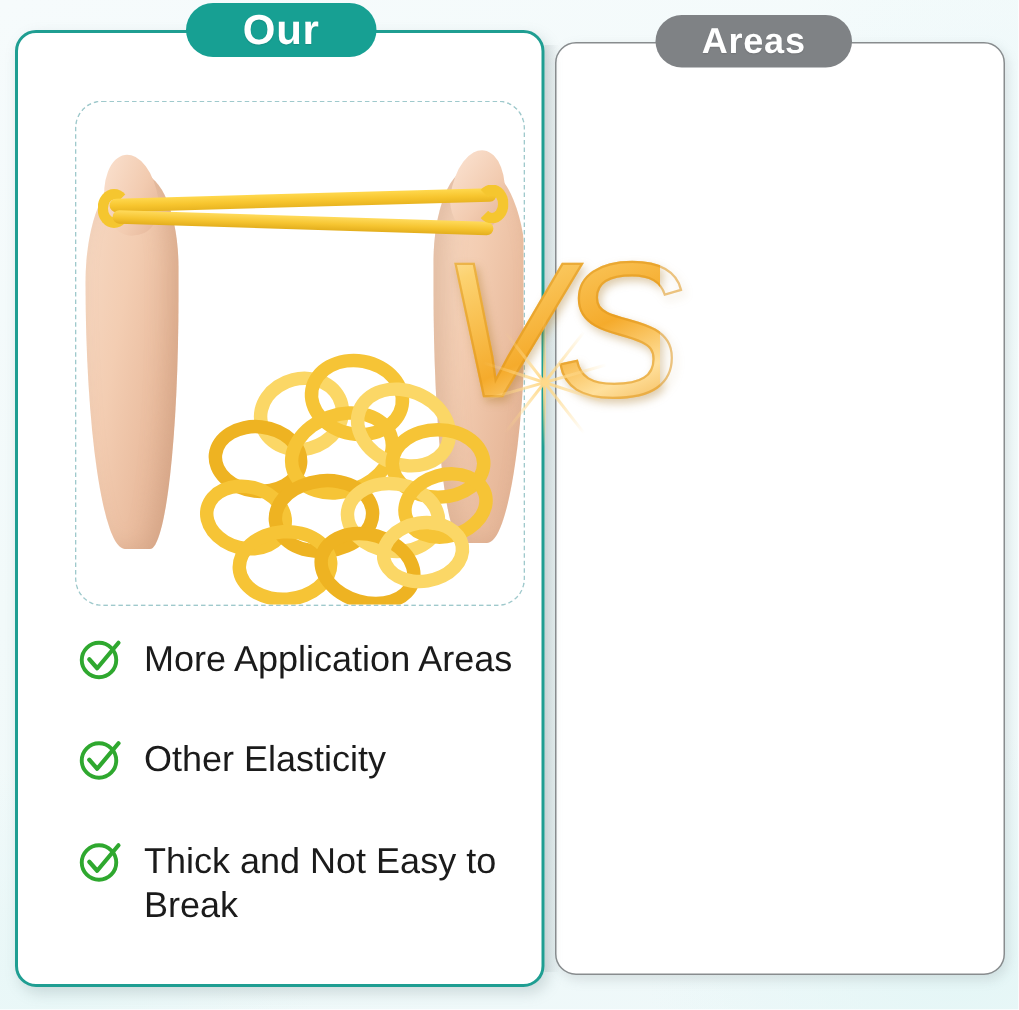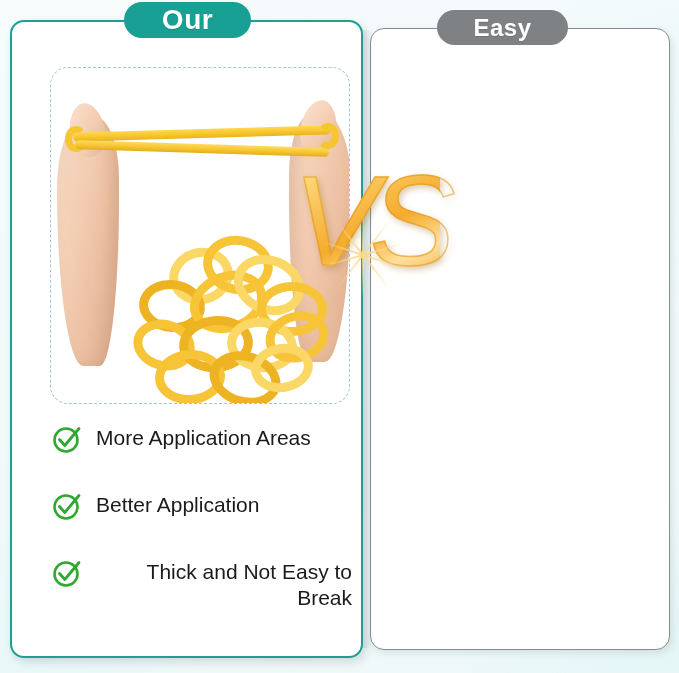--- a/index.html
+++ b/index.html
@@ -158,23 +158,22 @@
   
   #list-our { position: absolute; left: 40px; top: 402px; width: 300px; z-index: 5; }
 
   .row-our {
     display: flex; align-items: flex-start; gap: 14px;
     margin-bottom: 37px;
   }
   .row-our:last-child, .row-other:last-child { margin-bottom: 12px; }
 
   .feat-text {
-    font-size: 21px; color: #1b1b1b; line-height: 1.22;
+    font-size: 24px; color: #1b1b1b; line-height: 1.22;
     padding-top: 1px;
-    text-align: right;
   }
 
   .icon-ok, .icon-no { flex: 0 0 auto; display: block; }
 
   
   #overlap-shade {
     position: absolute; left: 363px; top: 30px; width: 10px; height: 618px;
     background: linear-gradient(90deg, rgba(140,150,155,0.20) 0%, rgba(140,150,155,0) 100%);
     z-index: 2; pointer-events: none;
   }
@@ -220,21 +219,21 @@
             <circle cx="14" cy="16" r="11.5" fill="none" stroke="#2fa82f" stroke-width="2.6"></circle>
             <path d="M7.5 15.5 L12.8 21.5 L27 4.5" fill="none" stroke="#2fa82f" stroke-width="2.8" stroke-linecap="round" stroke-linejoin="round"></path>
           </svg>
           <div class="feat-text">More Application Areas</div>
         </div>
         <div class="row-our">
           <svg class="icon-ok" width="30" height="30" viewBox="0 0 30 30">
             <circle cx="14" cy="16" r="11.5" fill="none" stroke="#2fa82f" stroke-width="2.6"></circle>
             <path d="M7.5 15.5 L12.8 21.5 L27 4.5" fill="none" stroke="#2fa82f" stroke-width="2.8" stroke-linecap="round" stroke-linejoin="round"></path>
           </svg>
-          <div class="feat-text">Better Application</div>
+          <div class="feat-text">Other Elasticity</div>
         </div>
         <div class="row-our">
           <svg class="icon-ok" width="30" height="30" viewBox="0 0 30 30">
             <circle cx="14" cy="16" r="11.5" fill="none" stroke="#2fa82f" stroke-width="2.6"></circle>
             <path d="M7.5 15.5 L12.8 21.5 L27 4.5" fill="none" stroke="#2fa82f" stroke-width="2.8" stroke-linecap="round" stroke-linejoin="round"></path>
           </svg>
           <div class="feat-text">Thick and Not Easy to Break</div>
         </div>
       </div>
   </div>
@@ -245,21 +244,21 @@
 
     
   </div>
 
   <div id="overlap-shade"></div>
 
   <div class="badge" id="badge-our">
     <span>Our</span>
   </div>
   <div class="badge" id="badge-other">
-    <span>Easy</span>
+    <span>Areas</span>
   </div>
 
   <div id="vs-wrap">
     <div id="vs-text">VS</div>
     <div id="spark-holder">
         <div class="spark" style="transform: rotate(0deg);"></div>
         <div class="spark" style="transform: rotate(38deg);"></div>
         <div class="spark" style="transform: rotate(74deg);"></div>
         <div class="spark" style="transform: rotate(108deg);"></div>
         <div class="spark" style="transform: rotate(142deg);"></div>

